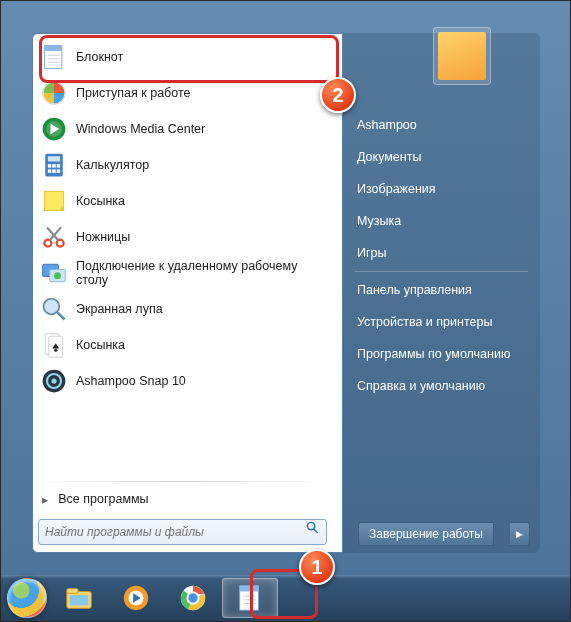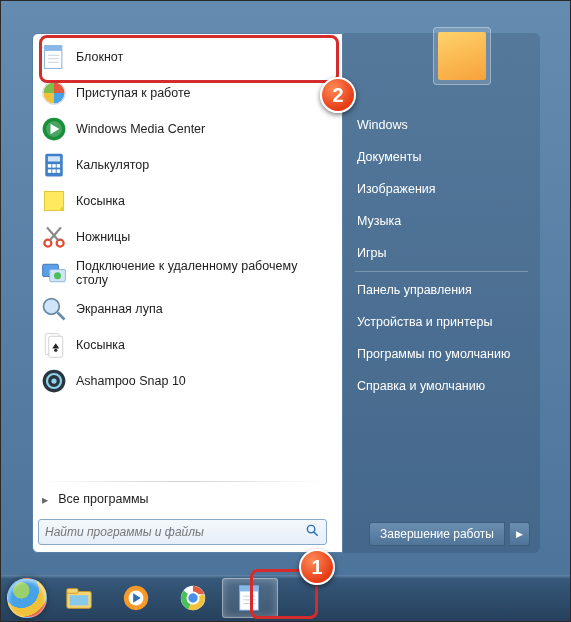--- a/index.html
+++ b/index.html
@@ -22,29 +22,29 @@
 
 .icon { width: 28px; height: 28px; flex: 0 0 28px; display: flex; align-items: center; justify-content: center; }
 .icon svg { width: 28px; height: 28px; }
 
 .sep { height: 1px; background: linear-gradient(90deg, transparent, #d0d0d0, transparent); margin: 1px 2px; }
 
 .allprogs { height: 32px; display: flex; align-items: center; gap: 10px; padding: 0 6px; font-size: 12.5px; color: #222; }
 .allprogs .arrow { color: #666; }
 
 .search-wrap { padding: 4px 2px 2px 2px; }
-.search { display: flex; align-items: center; height: 26px; border: 1px solid #8aa9c9; border-radius: 3px; background: linear-gradient(#f4f8fc,#e6eef8); padding: 0 6px; }
+.search { display: flex; height: 26px; border: 1px solid #8aa9c9; border-radius: 3px; background: linear-gradient(#f4f8fc,#e6eef8); padding: 0 6px; }
 .search input { flex: 1; border: 0; background: transparent; font-size: 12px; font-style: italic; color: #6a6a6a; outline: none; }
 .search .mag { color: #2a6fb5; }
 
 .right-list { margin-top: 64px; display: flex; flex-direction: column; }
 .right-item { height: 32px; display: flex; align-items: center; padding: 0 14px; font-size: 12.5px; color: #fff; cursor: default; }
 .right-sep { height: 1px; margin: 2px 12px; background: rgba(255,255,255,.25); }
 
-.shutdown-row { position: absolute; right: 10px; bottom: 7px; display: flex; gap: 5px; }
+.shutdown-row { position: absolute; right: 10px; bottom: 7px; display: flex; gap: 16px; }
 .shutdown-btn { height: 24px; padding: 0 10px; font-size: 12px; color: #fff; background: linear-gradient(#6b8eb0,#4f7498); border: 1px solid #3e5d7d; border-radius: 3px 0 0 3px; display: flex; align-items: center; }
 .shutdown-arrow { width: 20px; height: 24px; background: linear-gradient(#6b8eb0,#4f7498); border: 1px solid #3e5d7d; border-left: 0; border-radius: 0 3px 3px 0; display: flex; align-items: center; justify-content: center; color: #fff; font-size: 9px; }
 
 .taskbar { position: absolute; left: 0; right: 0; bottom: 0; height: 46px; background: linear-gradient(180deg, rgba(255,255,255,.12) 0%, rgba(40,70,100,.6) 8%, rgba(28,52,78,.8) 100%); display: flex; align-items: center; padding-left: 3px; gap: 1px; }
 
 .start-orb { width: 46px; height: 46px; display: flex; align-items: center; justify-content: center; }
 .orb { width: 40px; height: 40px; border-radius: 50%; background: radial-gradient(circle at 35% 30%, #9ad06b 0 22%, #48a2e8 23% 48%, #f0c23a 49% 72%, #e25b3f 73% 100%); box-shadow: inset 0 2px 4px rgba(255,255,255,.7), 0 0 6px rgba(0,0,0,.4); border: 1px solid rgba(255,255,255,.35); }
 
 .task-btn { width: 56px; height: 40px; border-radius: 3px; display: flex; align-items: center; justify-content: center; border: 1px solid transparent; }
 .task-btn:hover, .task-btn.active { border: 1px solid rgba(255,255,255,.3); background: rgba(255,255,255,.12); }
@@ -205,21 +205,21 @@
       </div>
     </div>
 
     <div class="right-pane">
       <div class="avatar-wrap">
         <div class="avatar"></div>
       </div>
 
       <div class="right-list">
         <div class="right-item">
-            <span>Windows</span>
+            <span>Ashampoo</span>
           </div>
         <div class="right-item">
             <span>Документы</span>
           </div>
         <div class="right-item">
             <span>Изображения</span>
           </div>
         <div class="right-item">
             <span>Музыка</span>
           </div>

